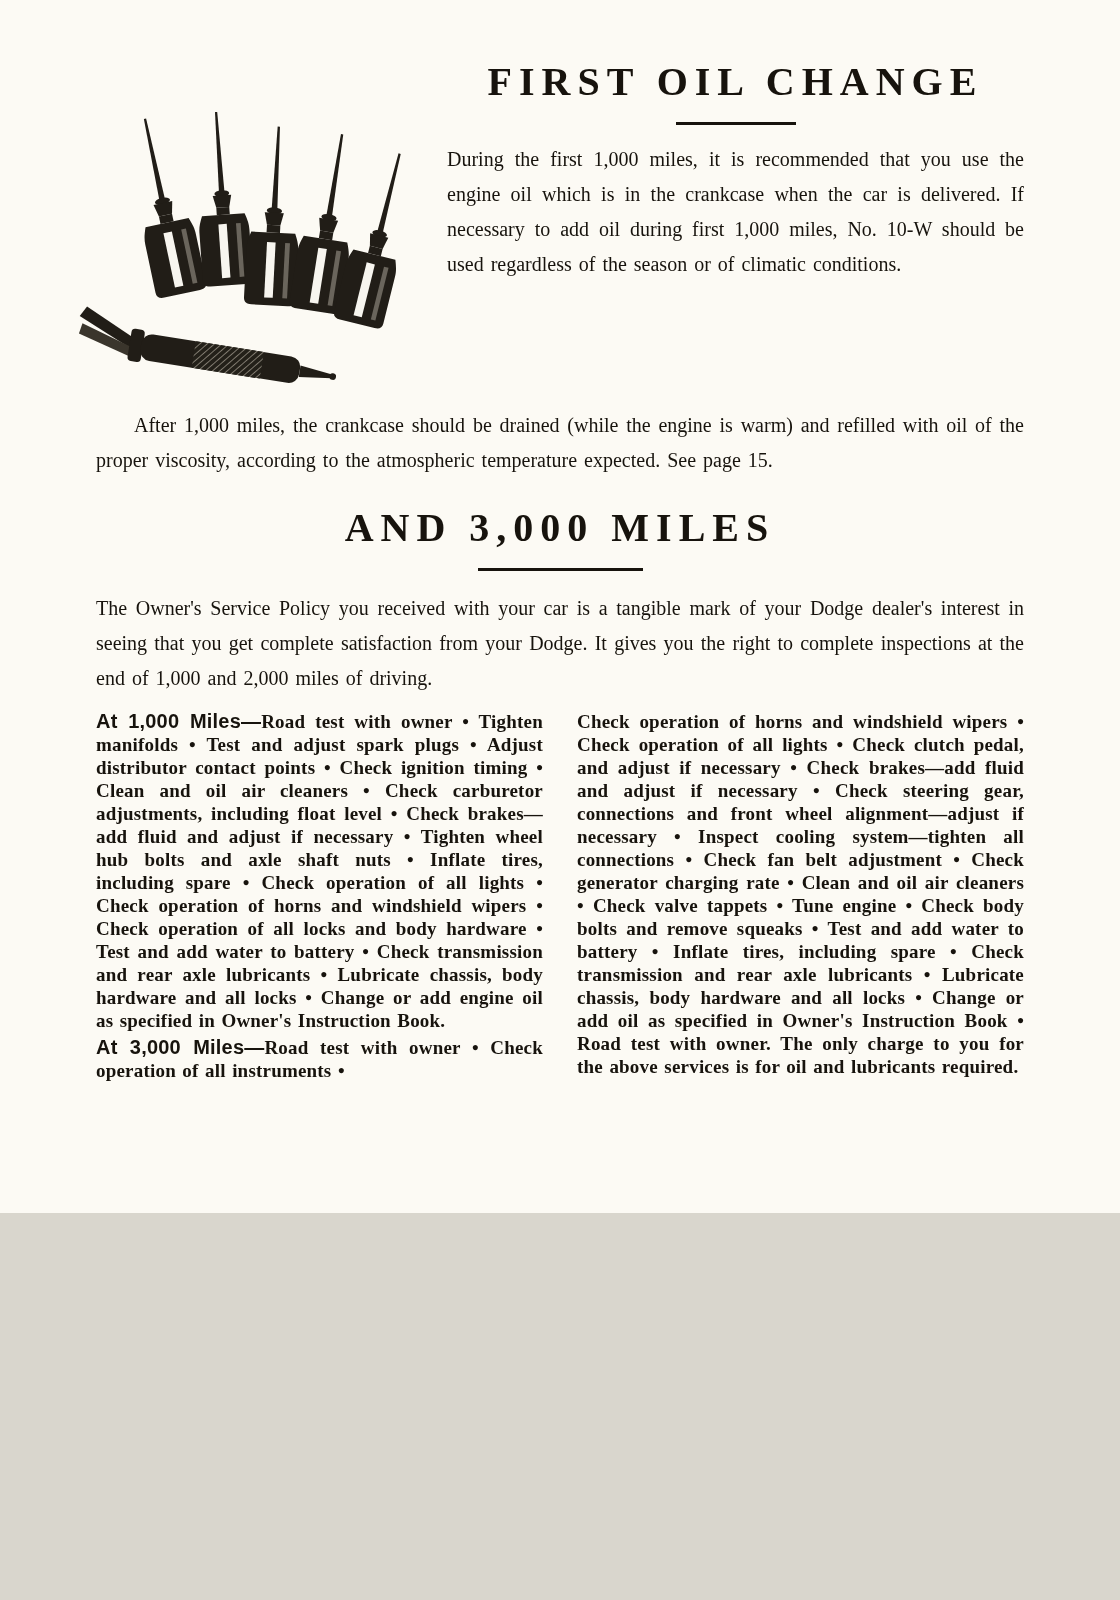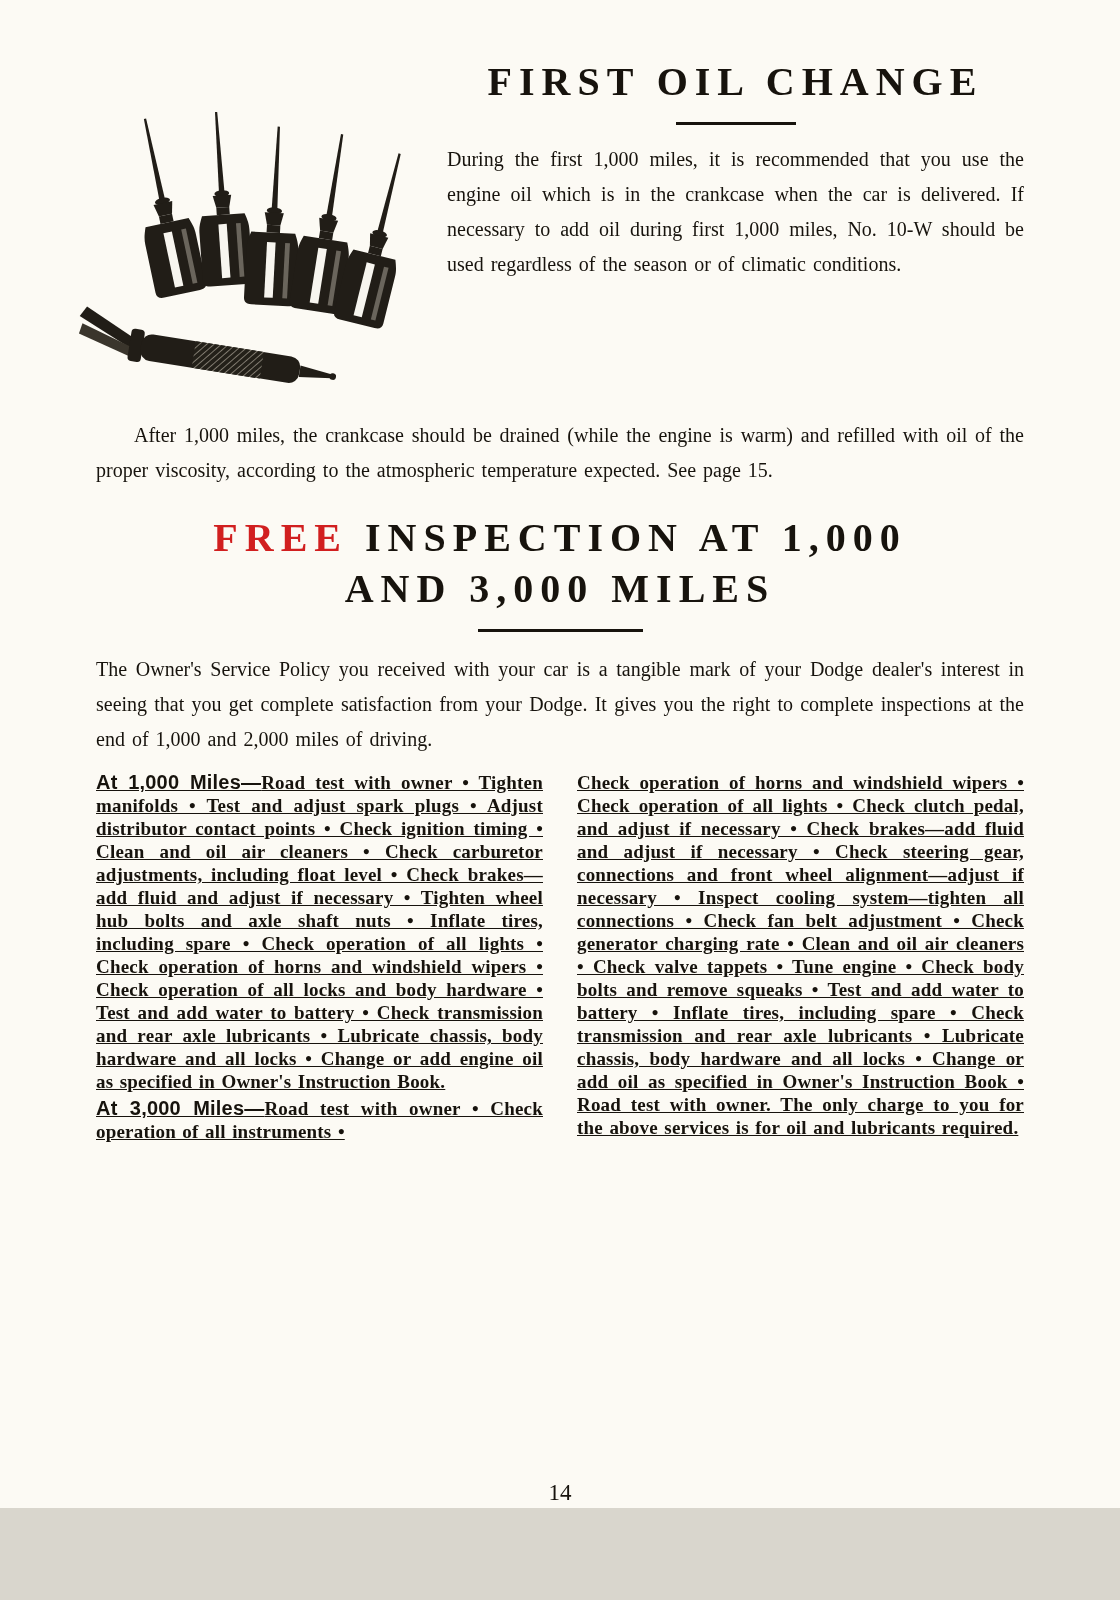--- a/index.html
+++ b/index.html
@@ -1,19 +1,19 @@
 <!DOCTYPE html>
 <html><head>
 <meta charset="utf-8">
 <style>
   html, body { margin: 0; padding: 0; background: #d9d6cd; }
   .page {
     position: relative;
     width: 1120px;
-    height: 1508px;
+    height: 1213px;
     margin: 0 auto;
     background: #fcfaf4;
     color: #17130d;
     font-family: "Liberation Serif", serif;
     box-sizing: border-box;
     padding: 50px 96px 0 96px;
     overflow: hidden;
   }
   .top-row { display: flex; align-items: flex-start; }
   .illustration { flex: 0 0 345px; width: 345px; margin-left: -18px; margin-top: 0; }
@@ -42,24 +42,24 @@
   .rule-2 { width: 165px; margin-bottom: 20px; }
 
   p.body {
     font-size: 20px;
     line-height: 35px;
     text-align: justify;
     margin: 0 0 10px 0;
     word-spacing: 2px;
   }
   p.body.indent { text-indent: 38px; }
-  p.body.full { margin-top: 10px; }
+  p.body.full { }
 
   .columns { display: flex; gap: 34px; margin-top: 14px; }
-  .col { flex: 1 1 0; text-decoration: underline; }
+  .col { flex: 1 1 0; }
   .col p {
     margin: 0 0 4px 0;
     font-family: "Liberation Serif", serif;
     font-weight: 700;
     font-size: 19px;
     line-height: 23px;
     text-align: justify;
     letter-spacing: 0.2px;
     word-spacing: 1.5px;
   }
@@ -127,21 +127,20 @@
       </h1>
       <hr class="rule rule-1">
       <p class="body">During the first 1,000 miles, it is recommended that you use the engine oil which is in the crankcase when the car is delivered. If necessary to add oil during first 1,000 miles, No. 10-W should be used regardless of the season or of climatic conditions.</p>
     </div>
 
   </div>
 
   <p class="body full indent">After 1,000 miles, the crankcase should be drained (while the engine is warm) and refilled with oil of the proper viscosity, according to the atmospheric temperature expected. See page 15.</p>
 
   <h2 class="sec-title">
-    <div><span class="red">FREE</span><span> INSPECTION AT 1,000</span></div>
     <div>AND 3,000 MILES</div>
   </h2>
   <hr class="rule rule-2">
 
   <p class="body">The Owner's Service Policy you received with your car is a tangible mark of your Dodge dealer's interest in seeing that you get complete satisfaction from your Dodge. It gives you the right to complete inspections at the end of 1,000 and 2,000 miles of driving.</p>
 
   <div class="columns">
     <div class="col">
       <p><span class="col-heading">At 1,000 Miles—</span><span>Road test with owner • Tighten manifolds • Test and adjust spark plugs • Adjust distributor contact points • Check ignition timing • Clean and oil air cleaners • Check carburetor adjustments, including float level • Check brakes—add fluid and adjust if necessary • Tighten wheel hub bolts and axle shaft nuts • Inflate tires, including spare • Check operation of all lights • Check operation of horns and windshield wipers • Check operation of all locks and body hardware • Test and add water to battery • Check transmission and rear axle lubricants • Lubricate chassis, body hardware and all locks • Change or add engine oil as specified in Owner's Instruction Book.</span></p>
       <p><span class="col-heading">At 3,000 Miles—</span><span>Road test with owner • Check operation of all instruments •</span></p>

